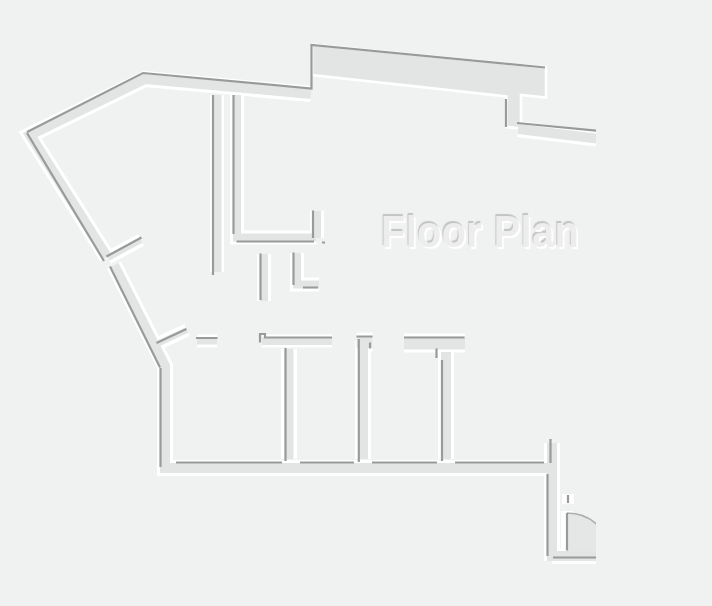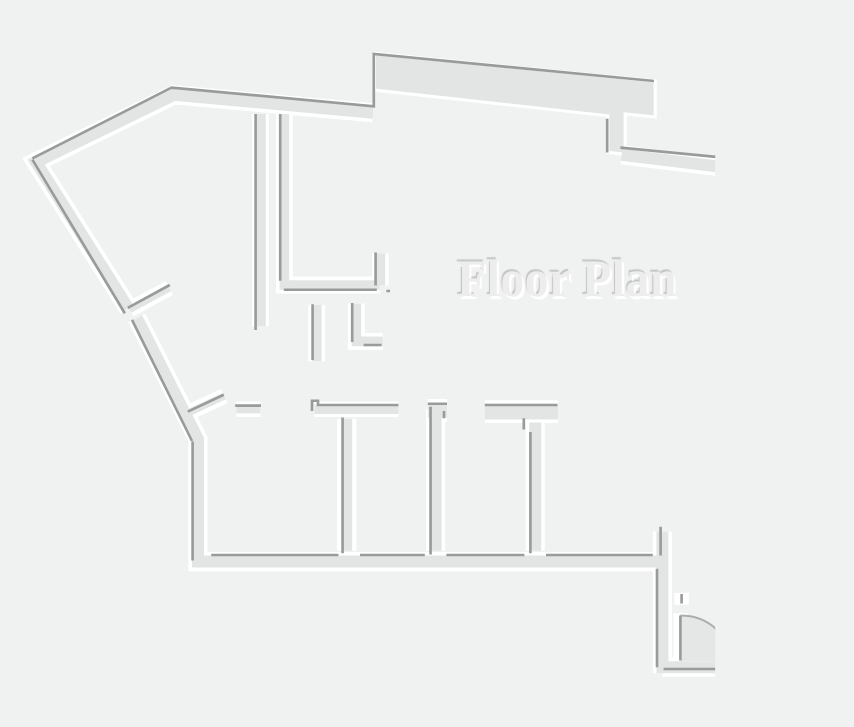--- a/index.html
+++ b/index.html
@@ -2,21 +2,21 @@
 <html style="--bg: #f0f1f1; --band: #e3e5e5; --dark: #999b9b; --white: #ffffff; --arcfill: #e5e7e7; --arcline: #abaeae; --title-fill: #ededed; --title-dark: #c2c4c4; --title-hi: #ffffff;"><head>
 <meta charset="utf-8">
 <style>
   :root{
     --bg:#f0f1f1; --band:#e3e5e5; --dark:#999b9b; --white:#ffffff;
     --arcfill:#e5e7e7; --arcline:#abaeae;
     --title-fill:#ededed; --title-dark:#c2c4c4; --title-hi:#ffffff;
   }
   html,body{margin:0;padding:0;background:var(--bg);}
   #stage{position:relative;width:596px;height:606px;background:var(--bg);overflow:hidden;
-         font-family:Liberation Serif, serif;}
+         font-family:Liberation Sans, sans-serif;}
   #plan-svg{position:absolute;left:0;top:0;}
   .halo{stroke:var(--white);fill:none;stroke-linecap:butt;stroke-linejoin:miter;}
   .band{stroke:var(--band);fill:none;stroke-linecap:butt;stroke-linejoin:miter;}
   .dark{stroke:var(--dark);fill:none;stroke-width:2.2;stroke-linecap:butt;stroke-linejoin:miter;}
   .w6{stroke-width:6}.w7{stroke-width:7}.w8{stroke-width:8}.w9{stroke-width:9}
   .w10{stroke-width:10}.w12{stroke-width:12}.w13{stroke-width:13}.w20{stroke-width:20}
   .h12{stroke-width:12}.h13{stroke-width:13}.h14{stroke-width:14}
   .h16{stroke-width:16}.h19{stroke-width:19}.h27{stroke-width:27}
   .poly{fill:var(--band);stroke:var(--white);stroke-width:2.6;}
   .blockfill{fill:var(--band);stroke:var(--white);stroke-width:2.6;}

